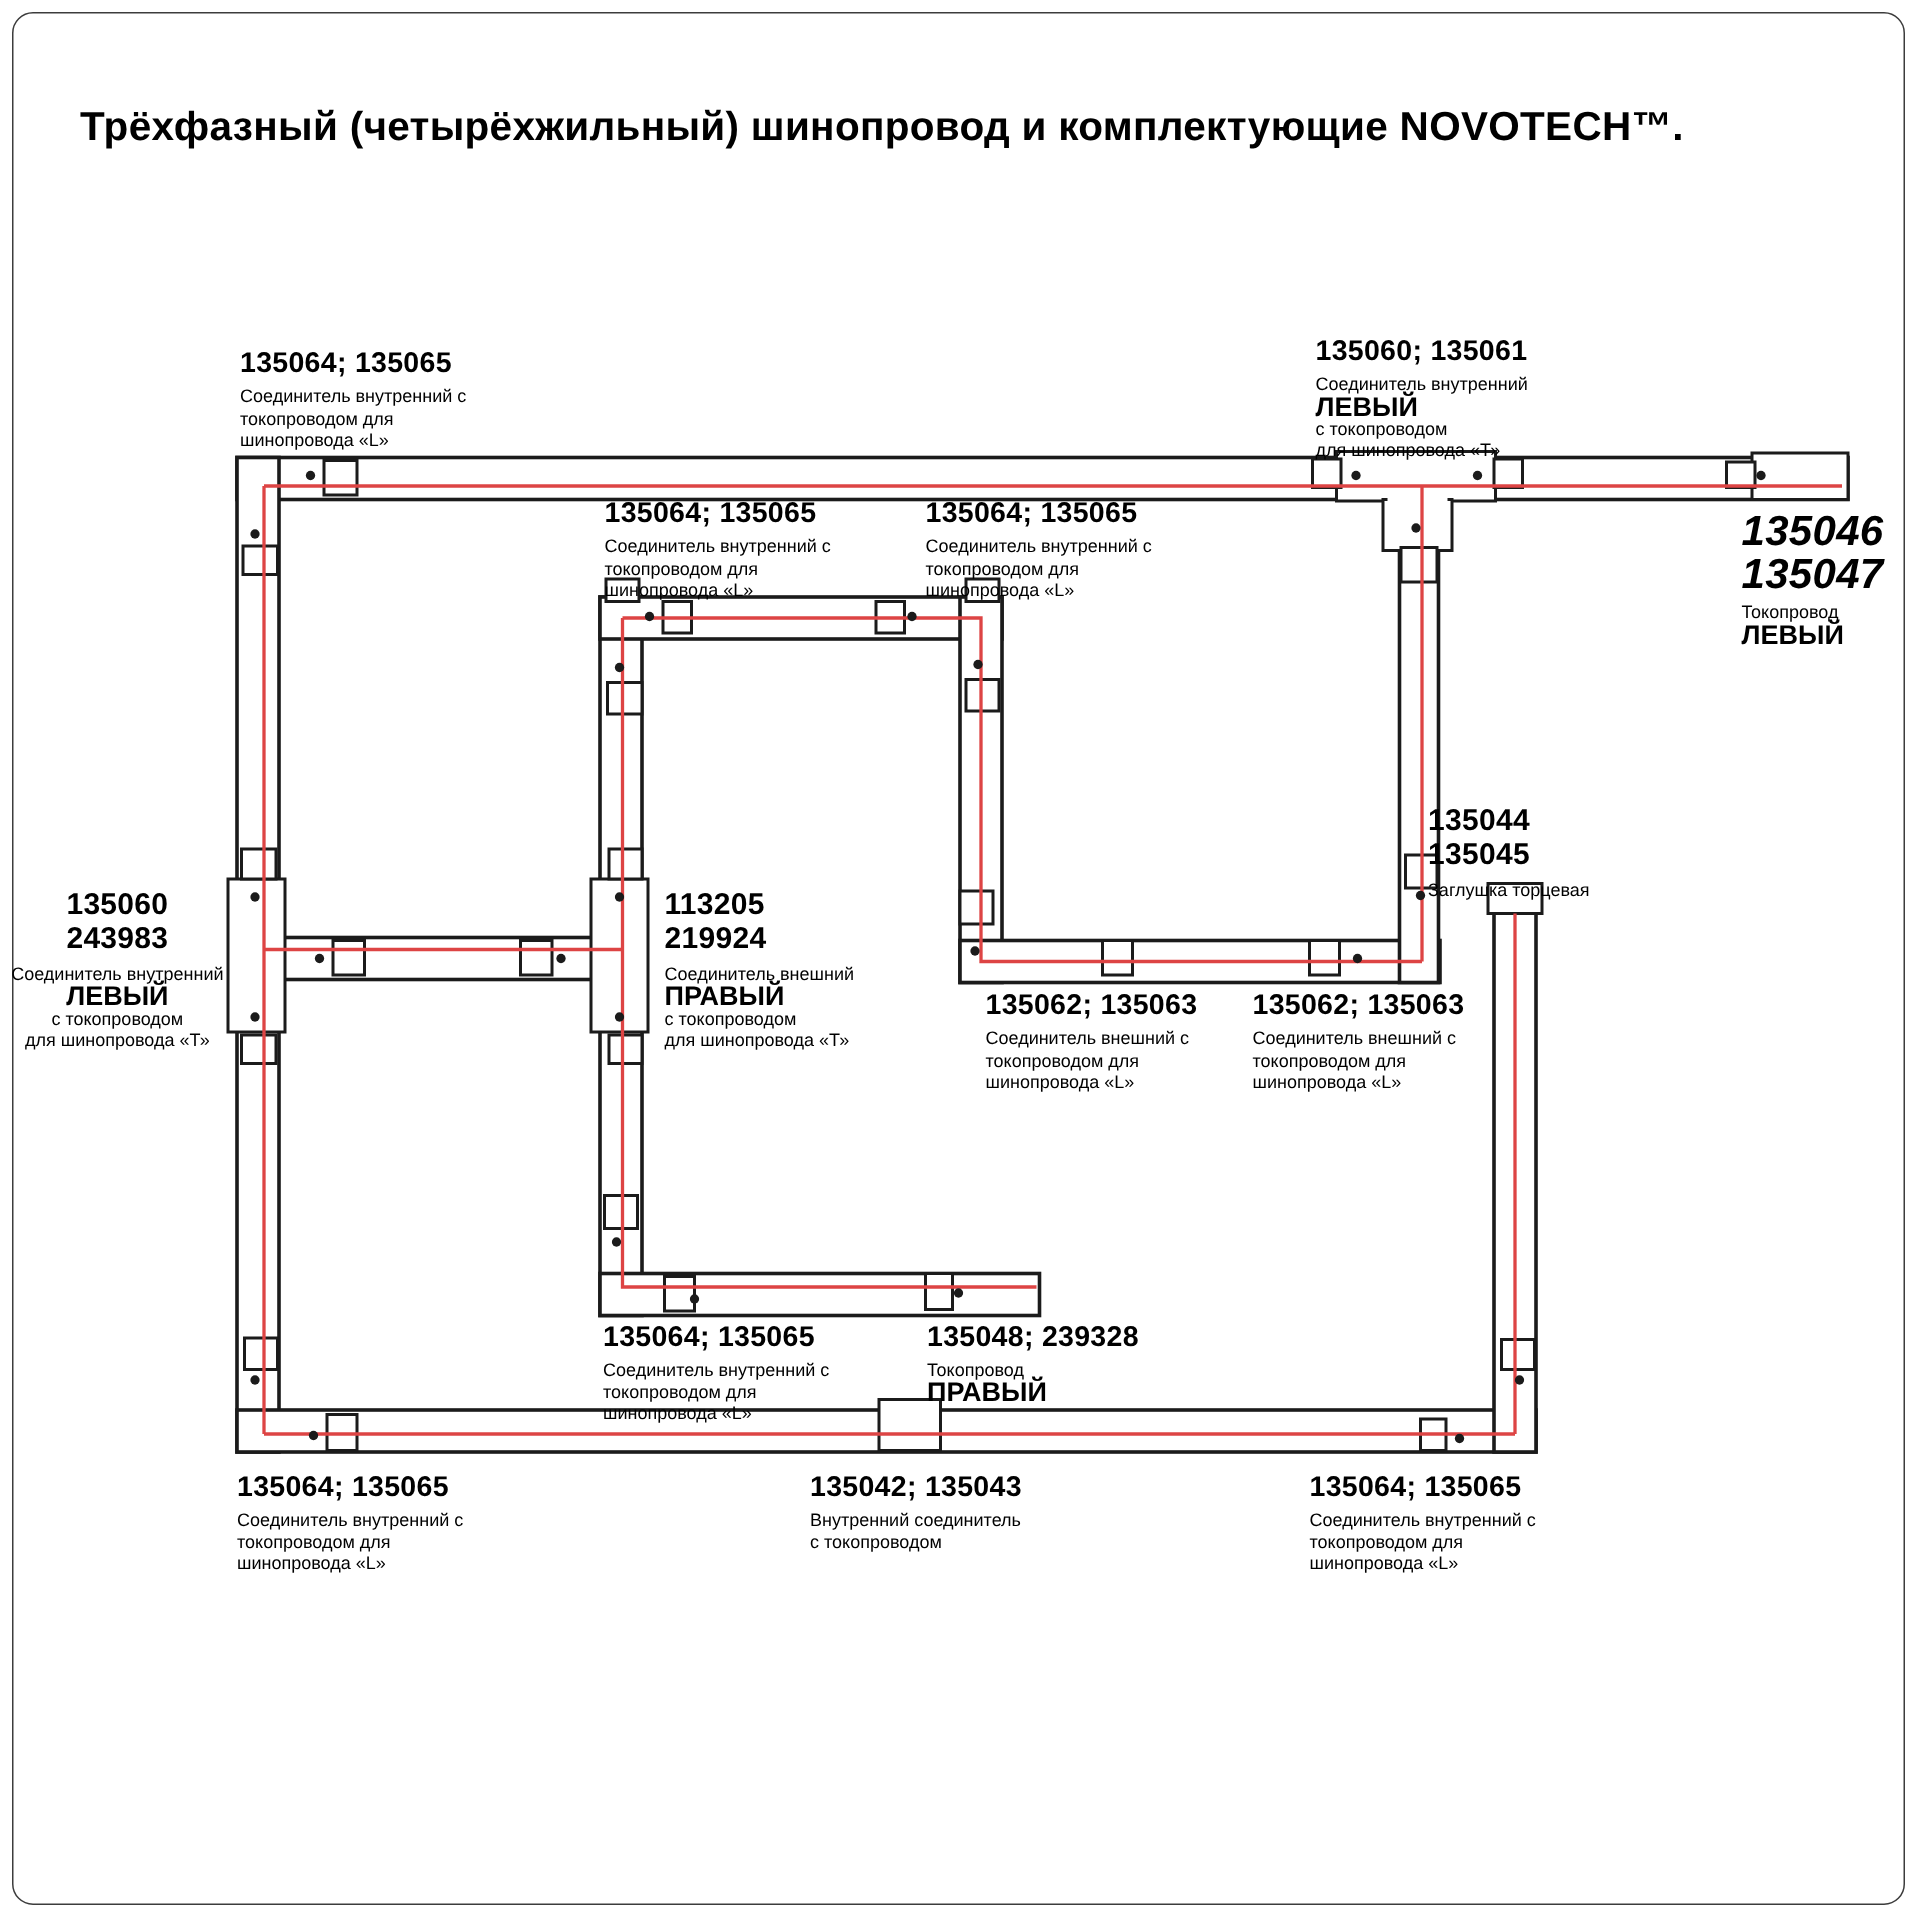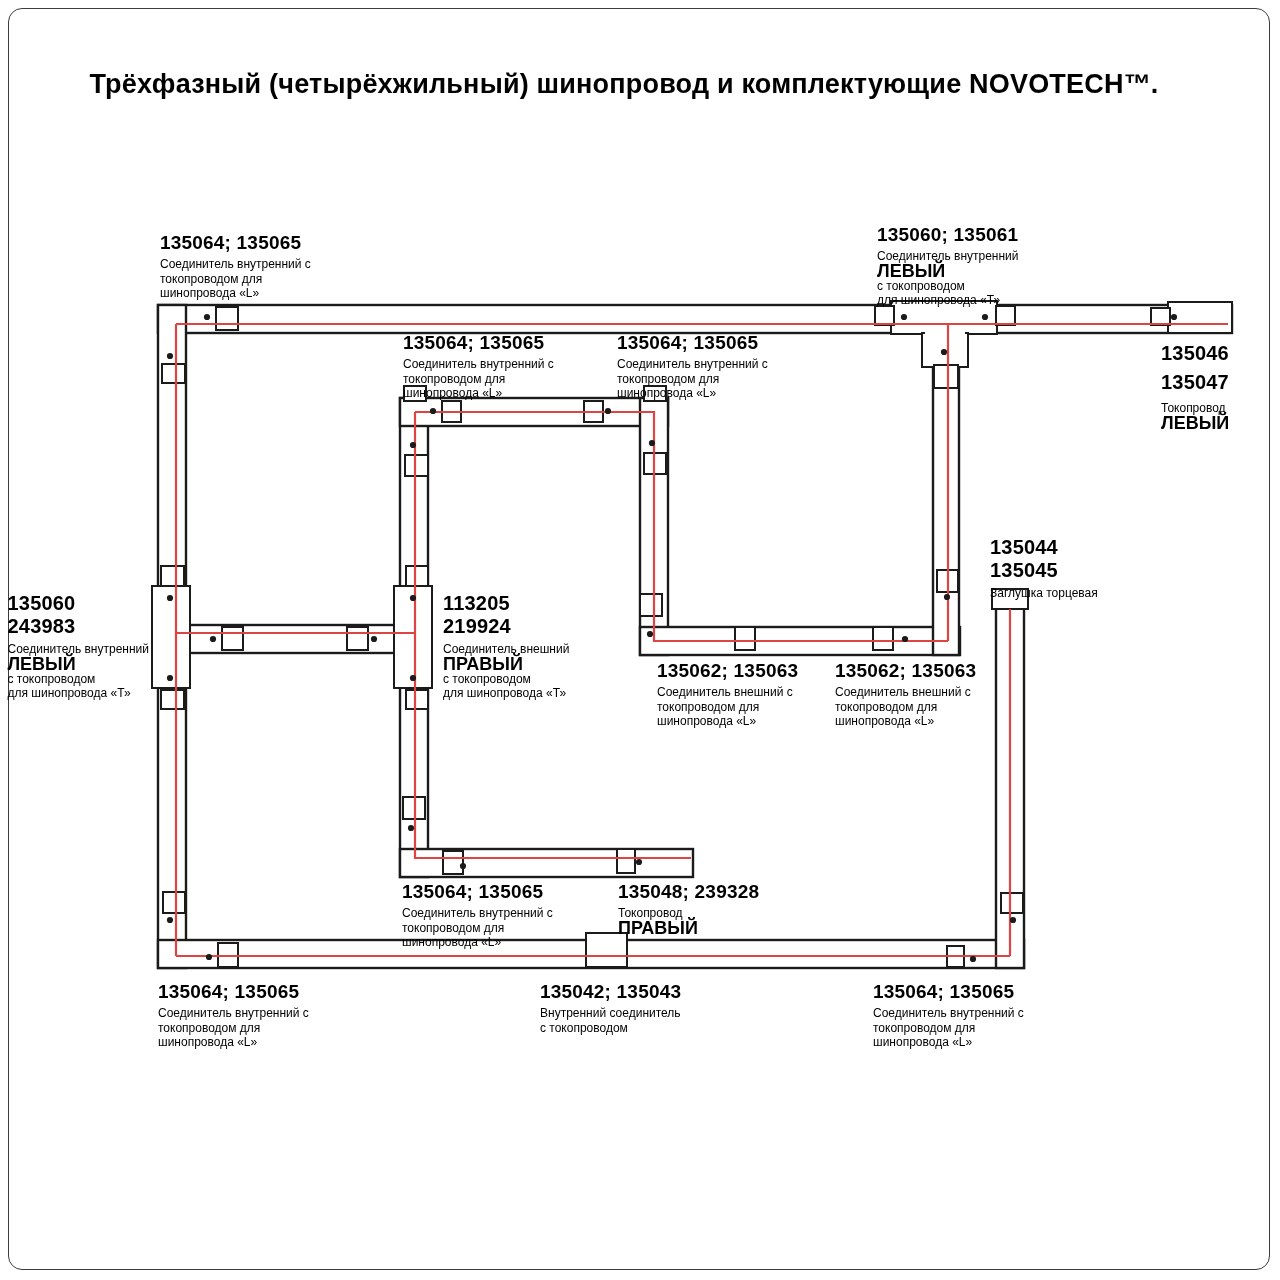--- a/index.html
+++ b/index.html
@@ -12,36 +12,36 @@
     position:relative;width:1280px;height:1280px;background:var(--paper);
     font-family:"Liberation Sans",sans-serif;color:#000;overflow:hidden;
   }
   .frame{
     position:absolute;left:8px;top:8px;width:1262px;height:1262px;
     border:1.5px solid #3c3c3c;border-radius:14px;box-sizing:border-box;
     pointer-events:none;
   }
   .title{
     position:absolute;left:0;top:64px;width:1176px;text-align:center;
-    font-weight:bold;font-size:27px;line-height:41px;letter-spacing:.2px;margin-left:36px;
+    font-weight:bold;font-size:27px;line-height:41px;letter-spacing:.2px;
   }
   svg.diagram{position:absolute;left:0;top:0;}
   svg .rail{fill:#fff;stroke:var(--ink);stroke-width:2.4;}
   svg .box{fill:#fff;stroke:var(--ink);stroke-width:2;}
   svg .erase{fill:#fff;stroke:none;}
   svg .red{fill:none;stroke:var(--conductor);stroke-width:2.2;}
   svg .dot{fill:var(--ink);}
   .lbl{position:absolute;line-height:1;}
   .lbl .num{font-weight:bold;font-size:19px;line-height:20px;margin-bottom:4px;letter-spacing:.2px;}
   .lbl .num2{font-weight:bold;font-size:20px;line-height:23px;letter-spacing:.2px;}
-  .lbl .numsp{font-weight:bold;font-size:20px;line-height:29px;letter-spacing:.2px;}
+  .lbl .numsp{font-weight:bold;font-size:28px;line-height:29px;letter-spacing:.2px;font-style:italic;}
   .lbl .d{font-size:12px;line-height:14.5px;}
   .lbl .b{font-size:18px;line-height:15px;font-weight:bold;}
   .lbl .gap{height:4px;}
-  .r{text-align:left;}
+  .r{text-align:center;}
 </style>
 </head>
 <body>
 
 <div class="page">
   <div class="frame"></div>
 
   <div class="title">
     <div>Трёхфазный (четырёхжильный) шинопровод и комплектующие NOVOTECH™.</div>
   </div>
@@ -207,21 +207,21 @@
   <div class="lbl" style="left:443px;top:592px">
     <div class="num2">113205</div>
     <div class="num2">219924</div>
     <div class="gap"></div>
     <div class="d">Соединитель внешний</div>
     <div class="b">ПРАВЫЙ</div>
     <div class="d">с токопроводом</div>
     <div class="d">для шинопровода «Т»</div>
   </div>
 
-  <div class="lbl" style="left:990px;top:536px">
+  <div class="lbl" style="left:952px;top:536px">
     <div class="num2">135044</div>
     <div class="num2">135045</div>
     <div class="gap"></div>
     <div class="d">Заглушка торцевая</div>
   </div>
 
   <div class="lbl" style="left:657px;top:661px">
     <div class="num">135062; 135063</div>
     <div class="d">Соединитель внешний с</div>
     <div class="d">токопроводом для</div>

